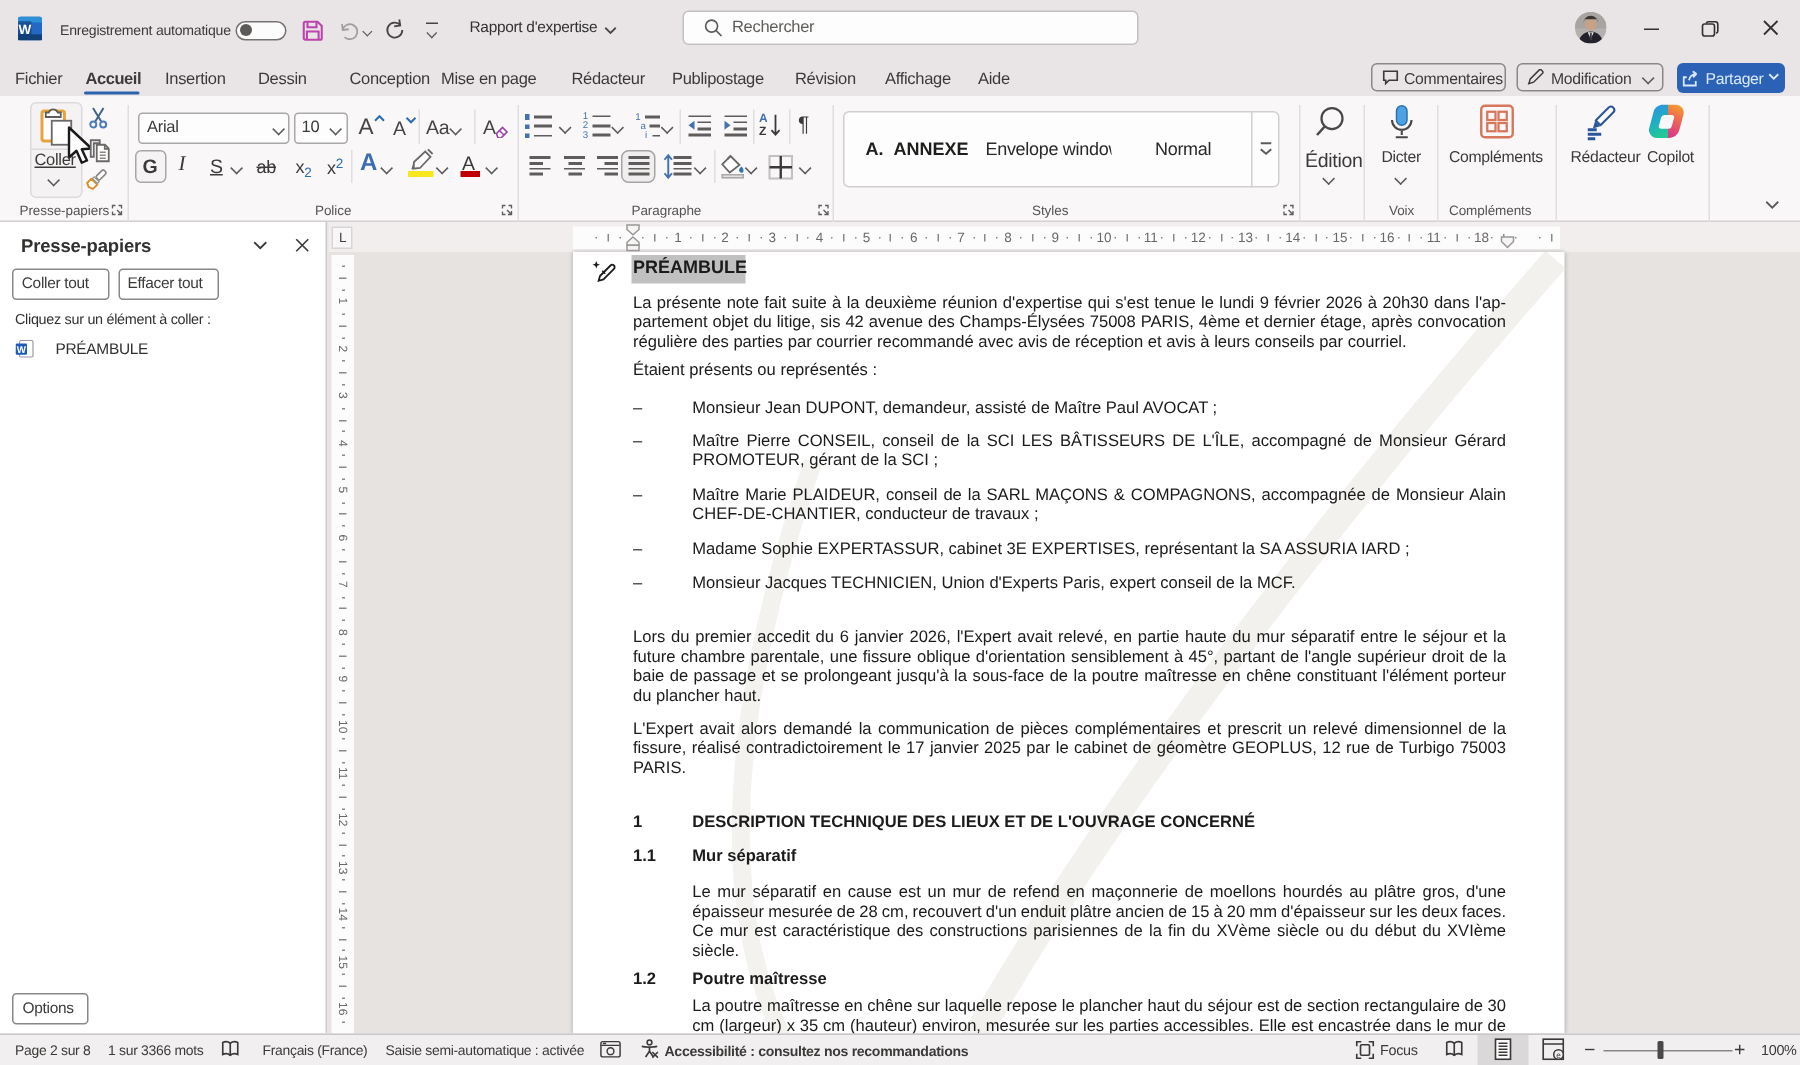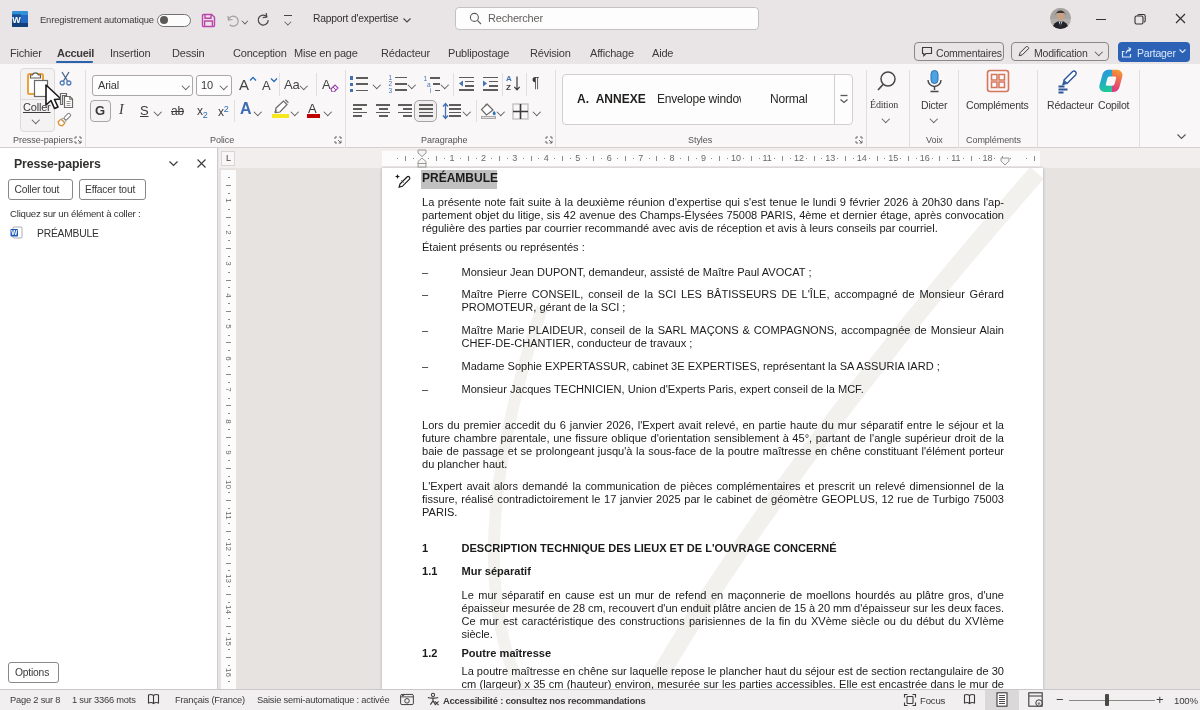--- a/index.html
+++ b/index.html
@@ -324,21 +324,21 @@
 <svg class="abs" style="left:855px;top:136px" width="8" height="8" viewBox="0 0 8 8">
   <path d="M1 3 v-2 h2 M5 1 h2 v2 M1 5 v2 h2" fill="none" stroke="#605e5c" stroke-width="0.9"></path>
   <path d="M4 4 l3 3 M7 4.6 v2.4 h-2.4" fill="none" stroke="#605e5c" stroke-width="0.9"></path>
 </svg>
 <div class="vsep" style="left:866px;"></div>
 
 <svg class="abs" style="left:876px;top:70px" width="22" height="24" viewBox="0 0 22 24">
   <circle cx="12" cy="9" r="7" fill="none" stroke="#494847" stroke-width="1.5"></circle>
   <path d="M7 14.5 L2 20" stroke="#494847" stroke-width="1.7"></path>
 </svg>
-<div class="abs ui" style="left:870px;top:99px;font-size:10px;font-family:Liberation Serif, serif;">Édition</div>
+<div class="abs ui" style="left:870px;top:99px;font-size:13px;">Édition</div>
 <span class="chev" style="left:883px;top:115px;"></span>
 <div class="vsep" style="left:909px;"></div>
 <svg class="abs" style="left:926px;top:69px" width="17" height="25" viewBox="0 0 17 25">
   <rect x="5" y="1.5" width="7" height="13" rx="3.5" fill="#4da2e4" stroke="#2d70ad" stroke-width="1"></rect>
   <path d="M2 11 a6.5 6.5 0 0 0 13 0" fill="none" stroke="#494847" stroke-width="1.4"></path>
   <path d="M8.5 18 v3 M4.5 22.5 h8" stroke="#494847" stroke-width="1.4"></path>
 </svg>
 <div class="abs ui" style="left:921px;top:99px;font-size:10.5px;">Dicter</div>
 <span class="chev" style="left:931px;top:115px;"></span>
 <div class="abs ui" style="left:926px;top:135px;font-size:9px;letter-spacing:-0.05px;color:#555353;">Voix</div>

